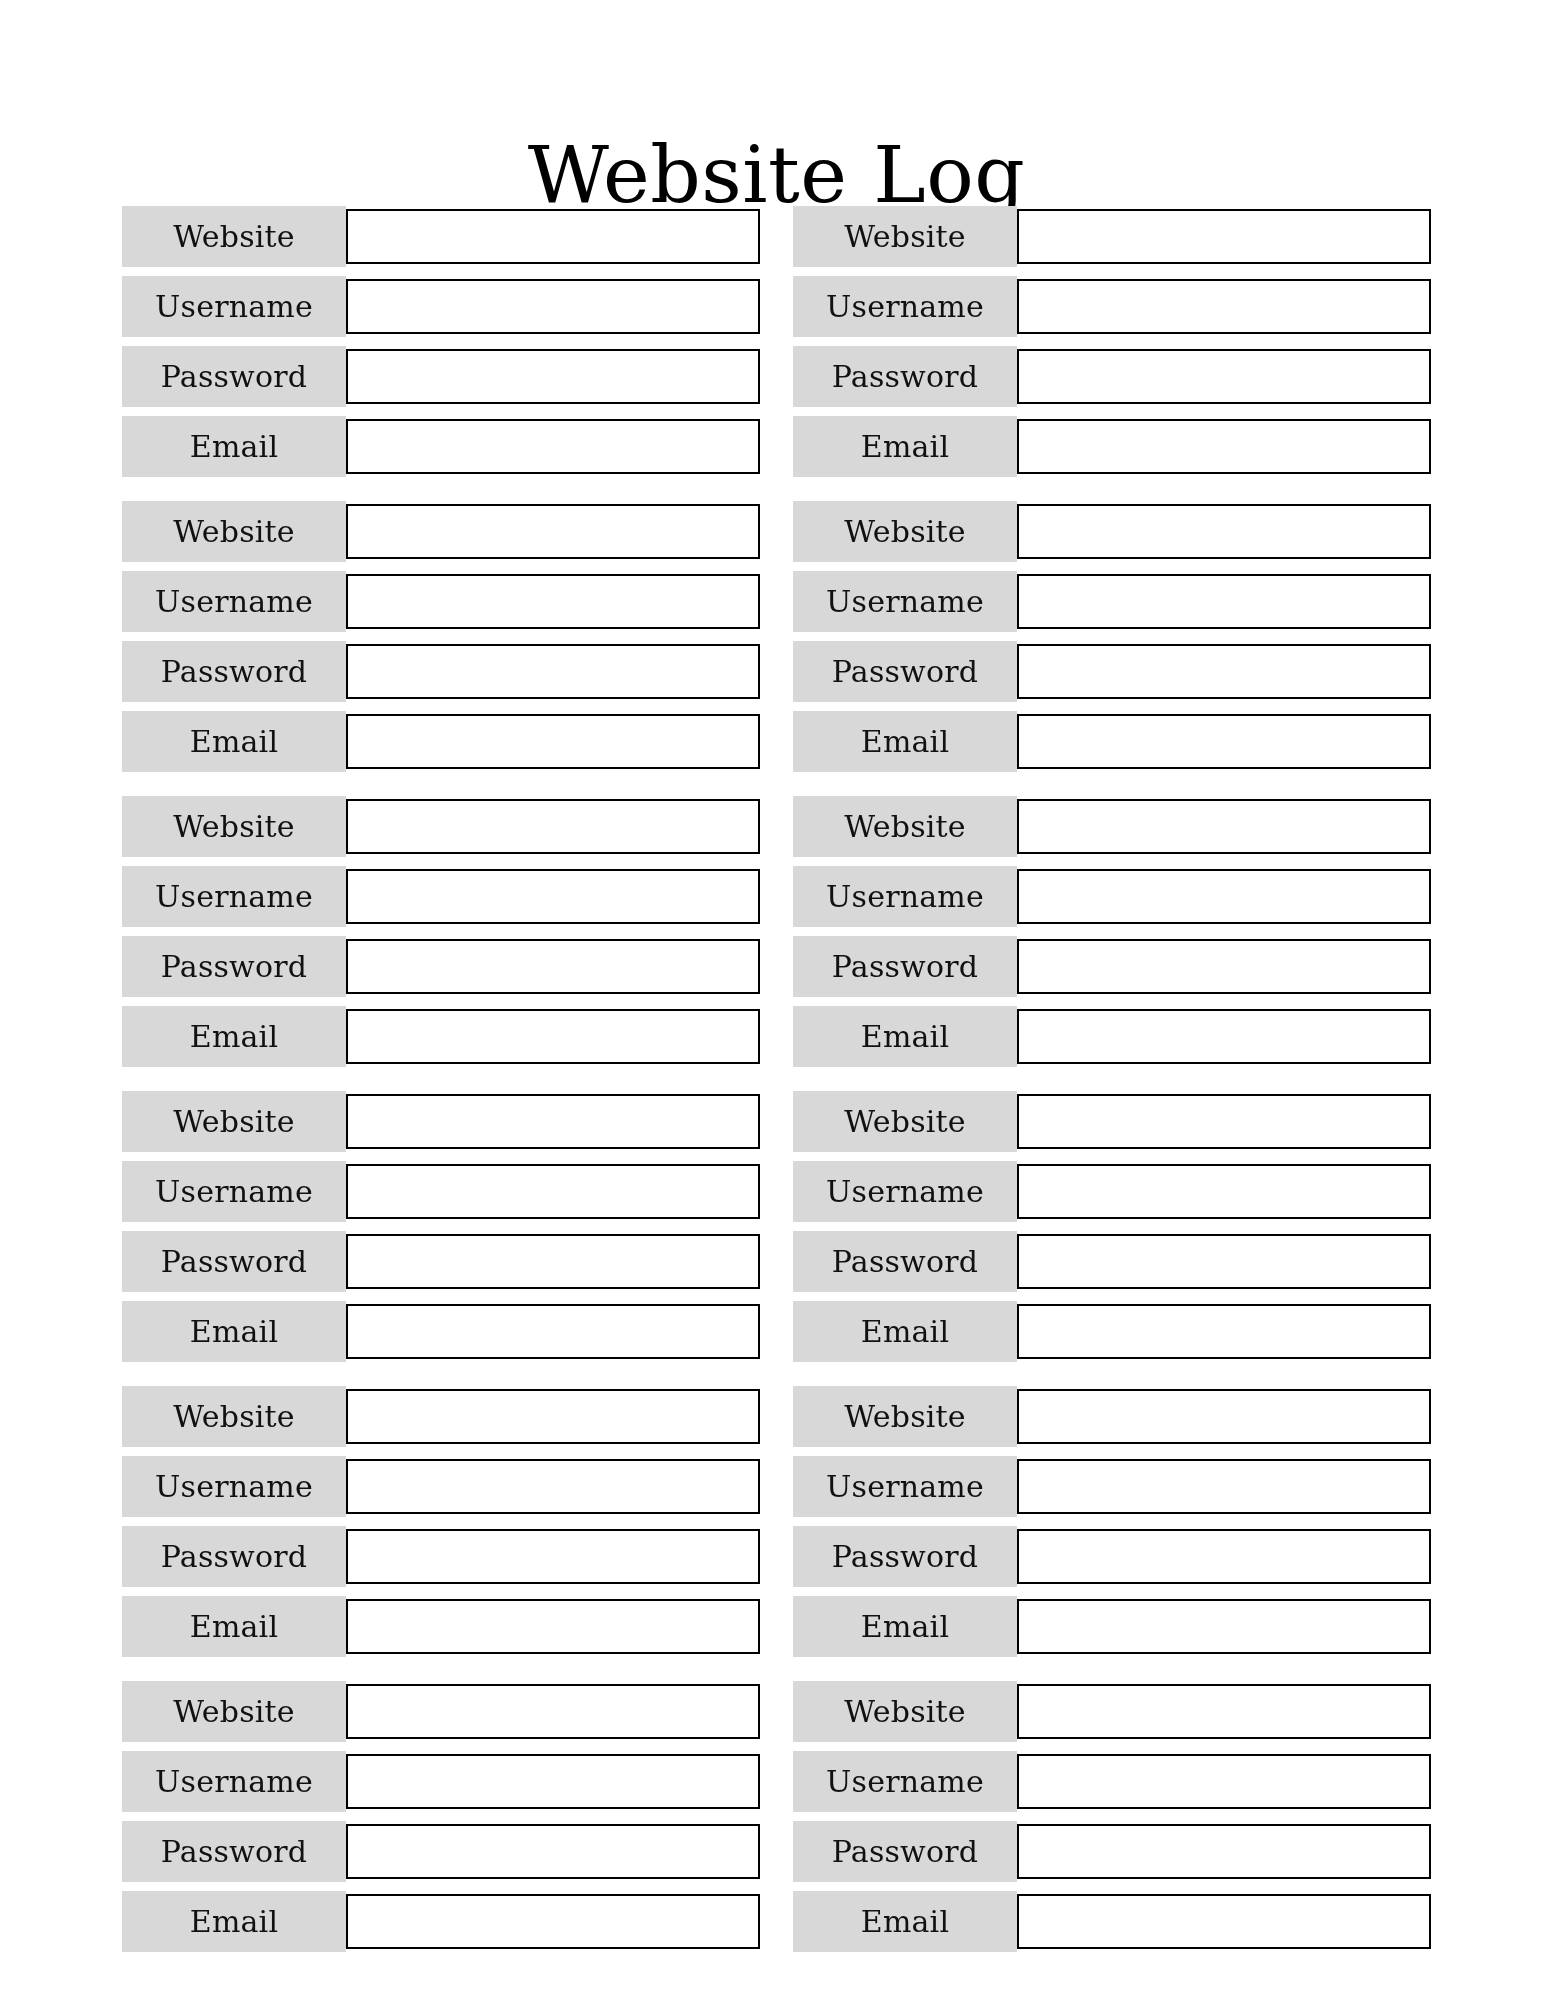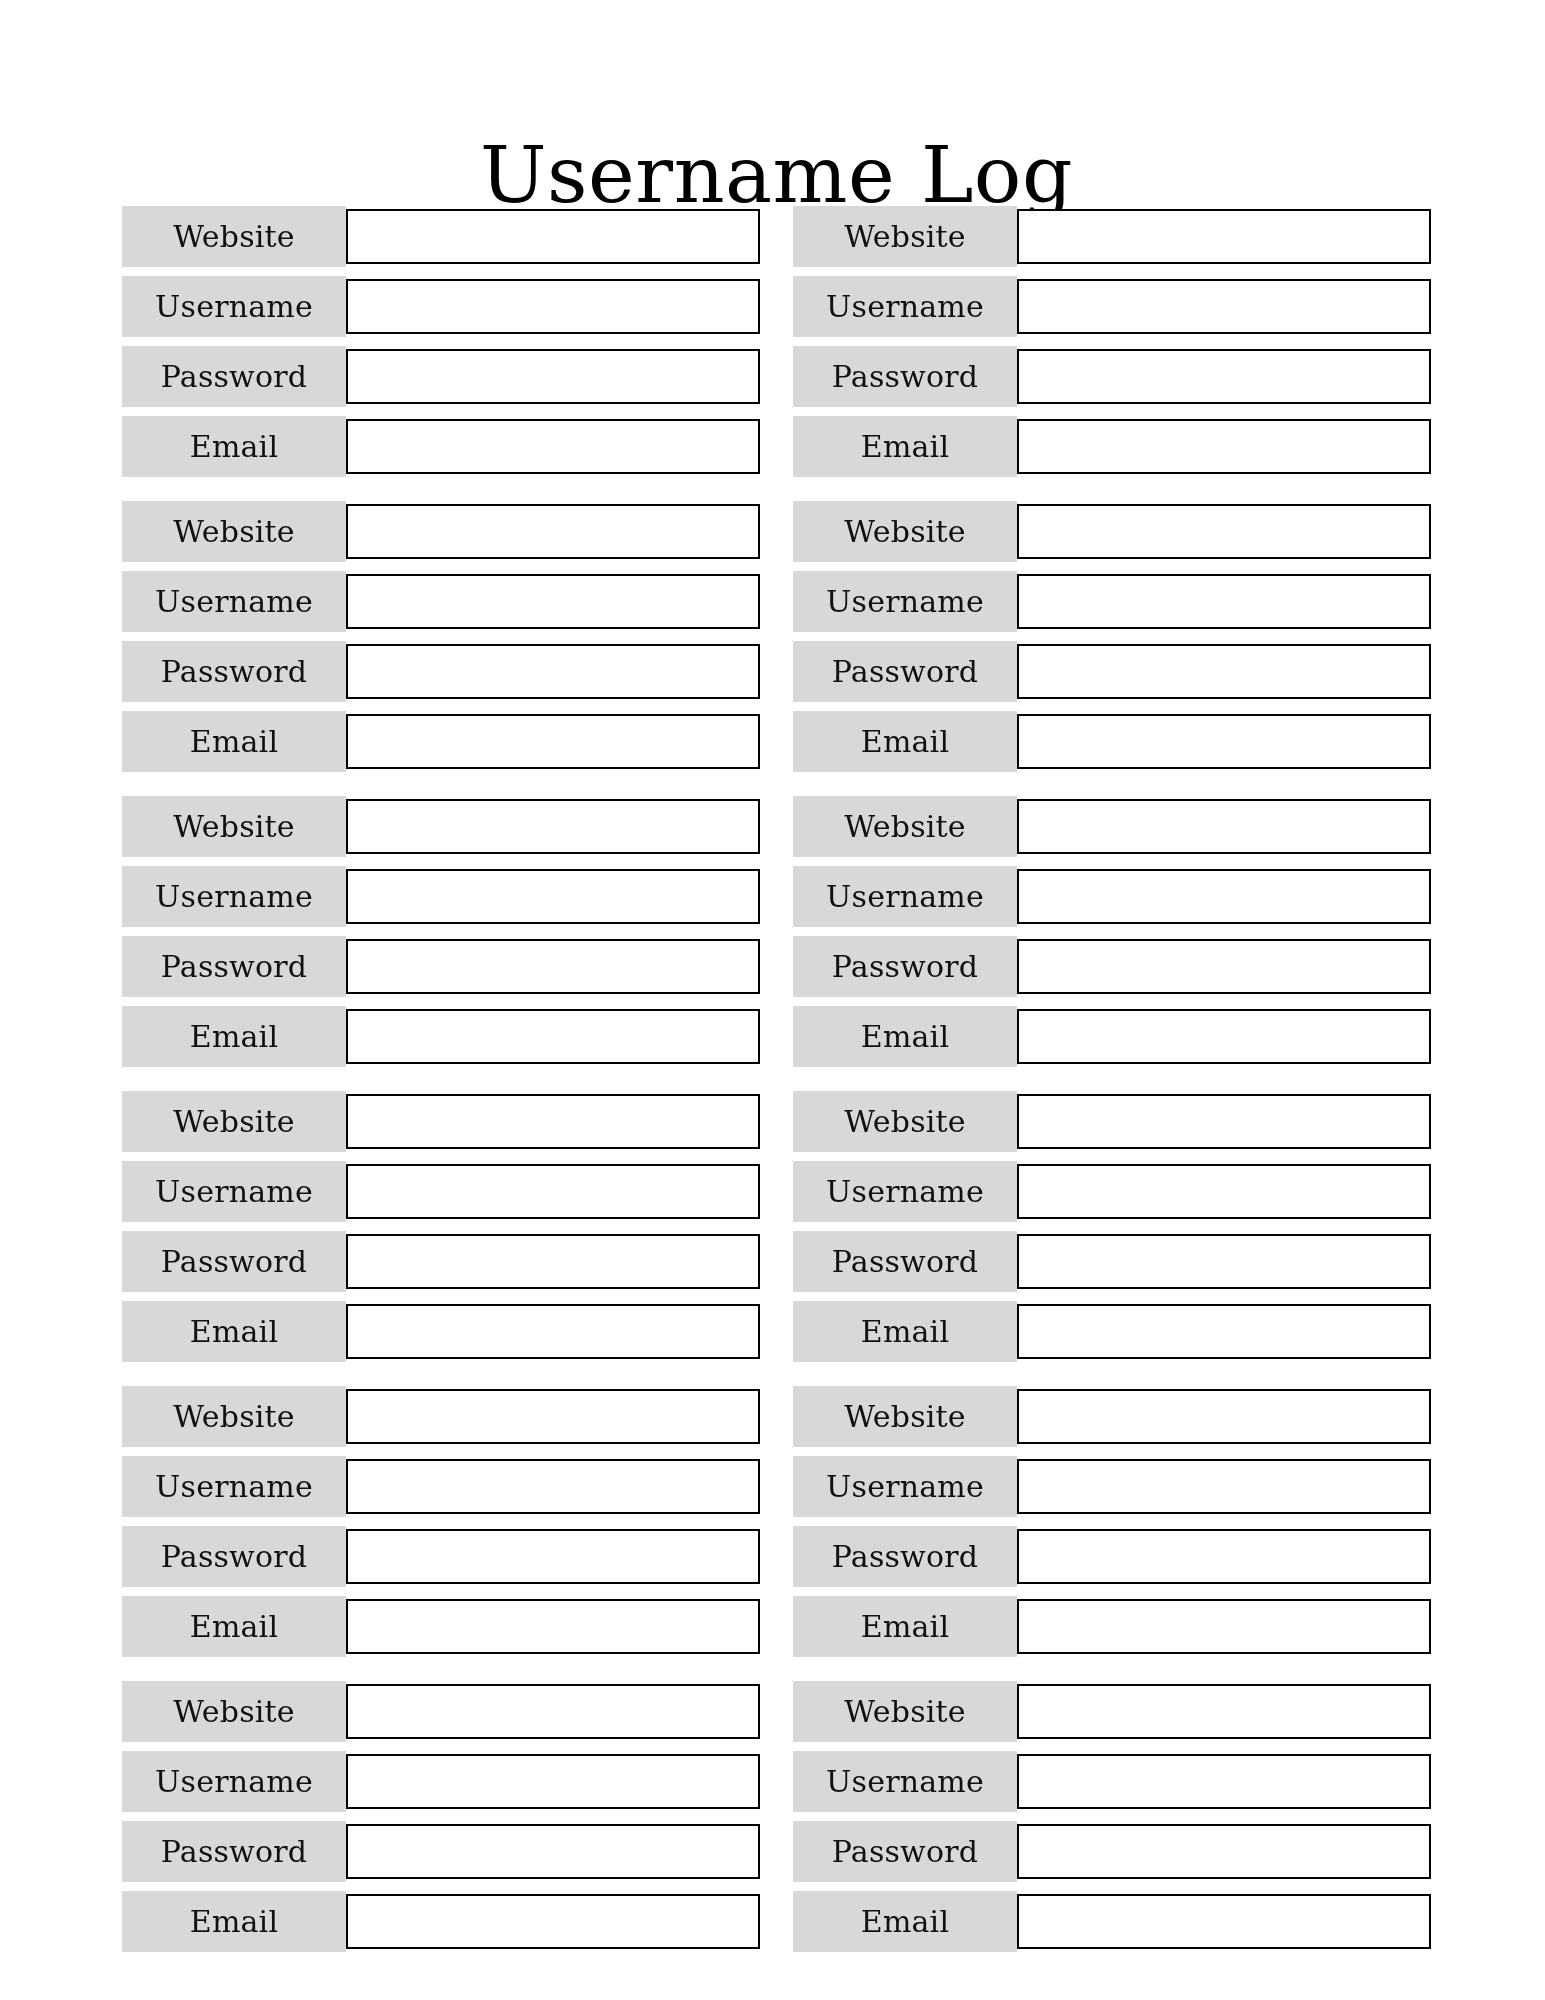--- a/index.html
+++ b/index.html
@@ -120,21 +120,21 @@
     padding: 0 10px;
     outline: none;
     display: block;
   }
 </style>
 </head>
 <body>
 
 <div class="page">
 
-  <h1 class="page-title">Username Log</h1>
+  <h1 class="page-title">Website Log</h1>
 
   <div class="form-area">
     <div class="columns">
 
       <div class="column">
           <div class="entry-block">
             <div class="field-row">
               <div class="field-label">Website</div>
               <div class="field-input-wrap">
                 <input type="text" class="field-input" placeholder="" style="">

